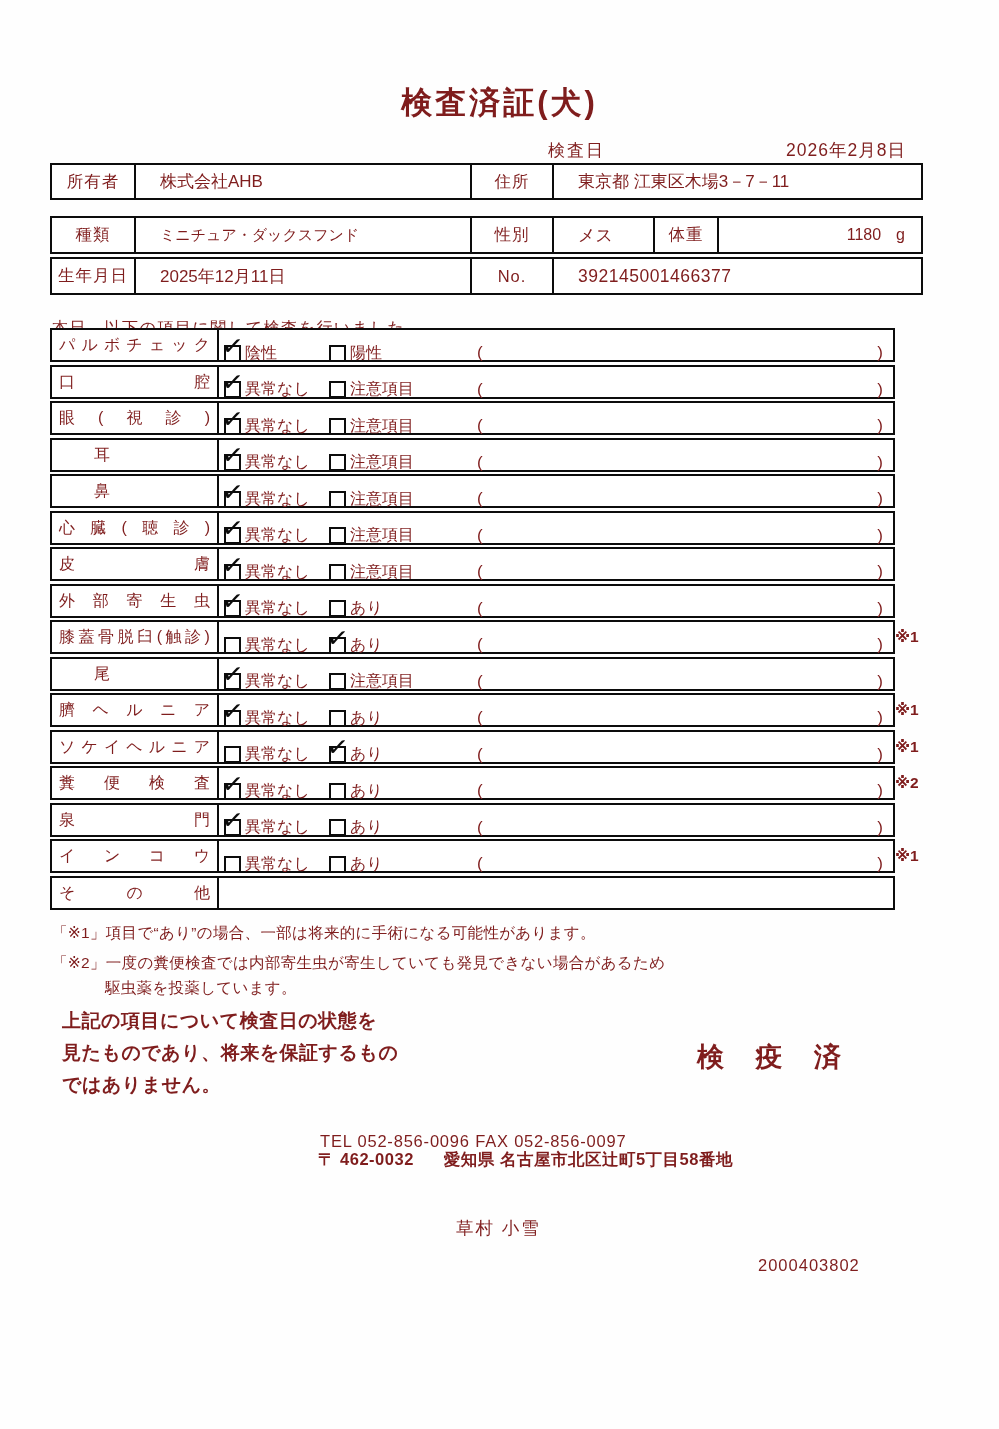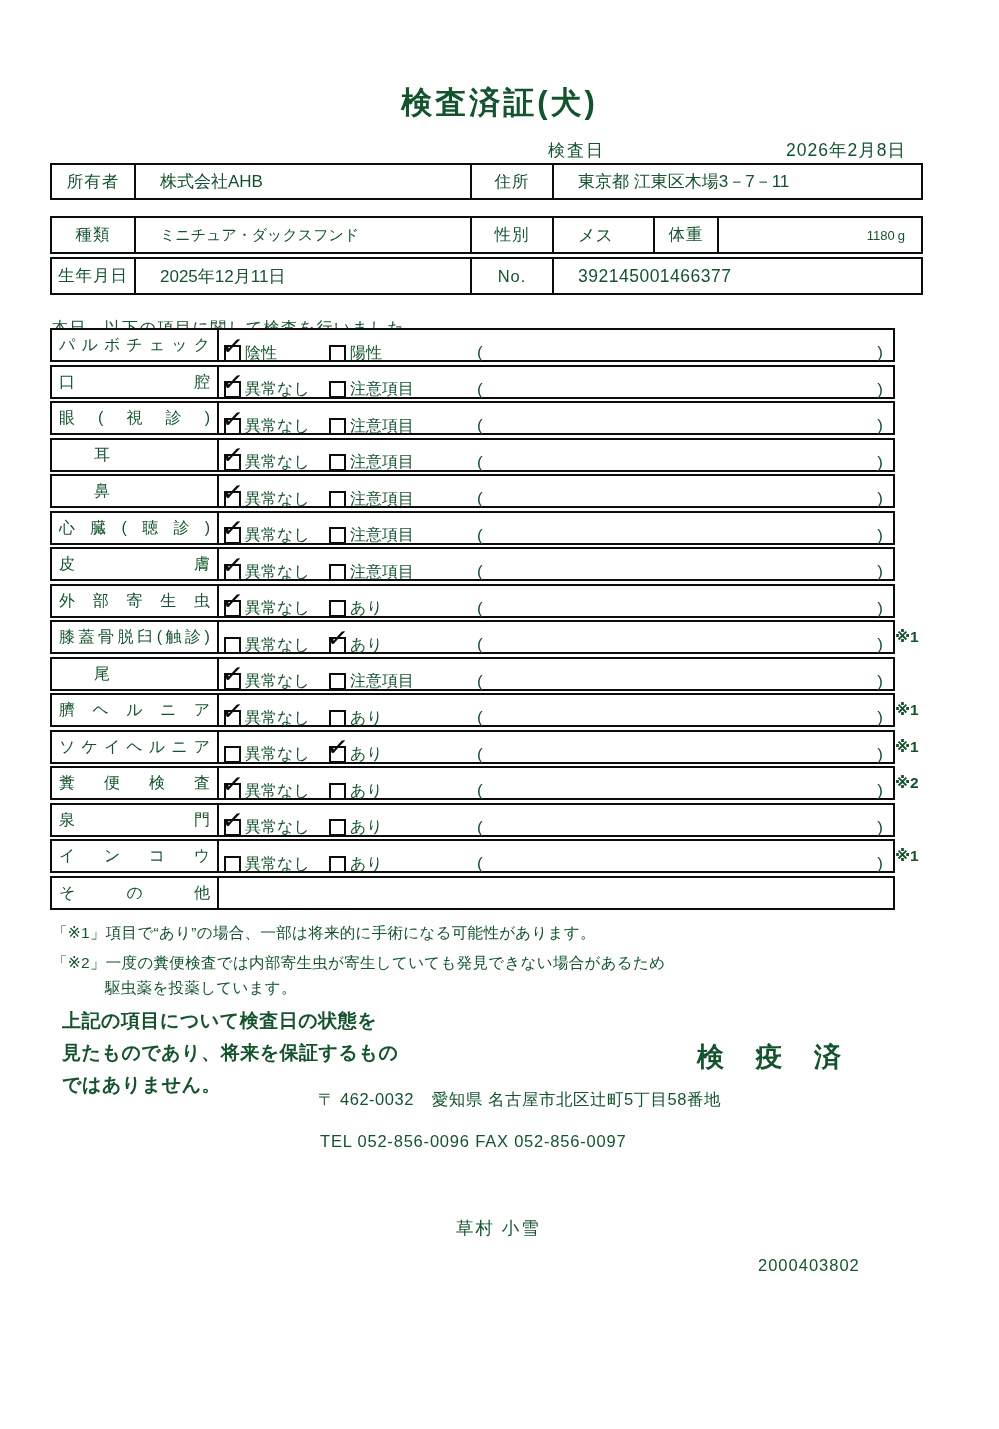--- a/index.html
+++ b/index.html
@@ -1,39 +1,39 @@
 <!DOCTYPE html>
 <html lang="ja"><head>
 <meta charset="utf-8">
 <style>
   html,body{margin:0;padding:0;background:#e8e8e8;}
   .page{
     position:relative;width:999px;height:1429px;background:#fefefe;
-    font-family:"Liberation Sans","DejaVu Sans",sans-serif;color:#14532d;
+    font-family:"Liberation Sans","DejaVu Sans",sans-serif;color:#7f1d1d;
     margin:0 auto;overflow:hidden;
   }
   
   .title{position:absolute;top:82px;left:0;width:100%;text-align:center;
     font-size:31px;font-weight:700;letter-spacing:3px;}
   
   .date-label{position:absolute;top:139px;left:548px;font-size:17px;letter-spacing:2px;}
   .date-value{position:absolute;top:138px;left:786px;font-size:17.5px;letter-spacing:1px;}
   
   .frow{position:absolute;left:50px;width:873px;display:flex;border:2px solid #0c0c0c;
     box-sizing:border-box;background:#fff;}
   .fcell{display:flex;align-items:center;box-sizing:border-box;overflow:hidden;white-space:nowrap;}
   .fcell.bR{border-right:2px solid #0c0c0c;}
   .lab{justify-content:center;font-size:16.5px;letter-spacing:1px;}
   .val{padding-left:24px;font-size:17px;}
   .w100{width:84px}.w336{width:336px}.w82{width:82px}.w101{width:101px}.w64{width:64px}
   .grow{flex:1 1 auto}
   .t1{top:163px;height:37px;}
   .t2a{top:216px;height:38px;}
   .t2b{top:257px;height:38px;}
-  .weight-cell{justify-content:flex-end;padding-right:16px;font-size:13px;gap:3px;}
+  .weight-cell{justify-content:flex-end;padding-right:16px;font-size:16px;gap:15px;}
   .no-value{font-size:17.5px;letter-spacing:0.5px;}
   .breed{font-size:15px;}
   
   .statement{position:absolute;top:318px;left:52px;font-size:16px;letter-spacing:1.5px;}
   
   .checklist{position:absolute;top:328px;left:50px;width:845px;}
   .crow{position:relative;display:flex;border:2px solid #0c0c0c;height:34px;
     margin-bottom:2.5px;box-sizing:border-box;background:#fff;}
   .crow-label{width:167px;border-right:2px solid #0c0c0c;box-sizing:border-box;
     display:flex;align-items:center;justify-content:space-between;
@@ -53,21 +53,21 @@
   
   .notes{position:absolute;top:922px;left:52px;font-size:15.5px;letter-spacing:0.3px;line-height:21px;}
   .note1{margin-bottom:9px;}
   .note2-cont{padding-left:53px;margin-top:4px;}
   
   .disclaimer{position:absolute;top:1005px;left:62px;font-size:19px;font-weight:700;
     line-height:32px;letter-spacing:0.5px;}
   
   .stamp{position:absolute;top:1039px;left:697px;font-size:27px;font-weight:600;letter-spacing:12px;}
   
-  .postal-line{position:absolute;top:1089px;left:318px;font-size:16.5px;display:flex;gap:18px;letter-spacing:0.5px;}
+  .postal-line{position:absolute;top:1149px;left:318px;font-size:16.5px;display:flex;gap:30px;letter-spacing:0.5px;font-weight:bold;}
   .tel-line{position:absolute;top:1132px;left:320px;font-size:16.5px;letter-spacing:0.8px;}
   .clinic-name{position:absolute;top:1179px;left:311px;font-size:23px;letter-spacing:2px;}
   .examiner{position:absolute;top:1216px;left:456px;font-size:17.5px;letter-spacing:2px;}
   .serial{position:absolute;top:1256px;left:758px;font-size:16.5px;letter-spacing:1px;}
 </style>
 </head>
 <body>
 
 <div class="page">
 

